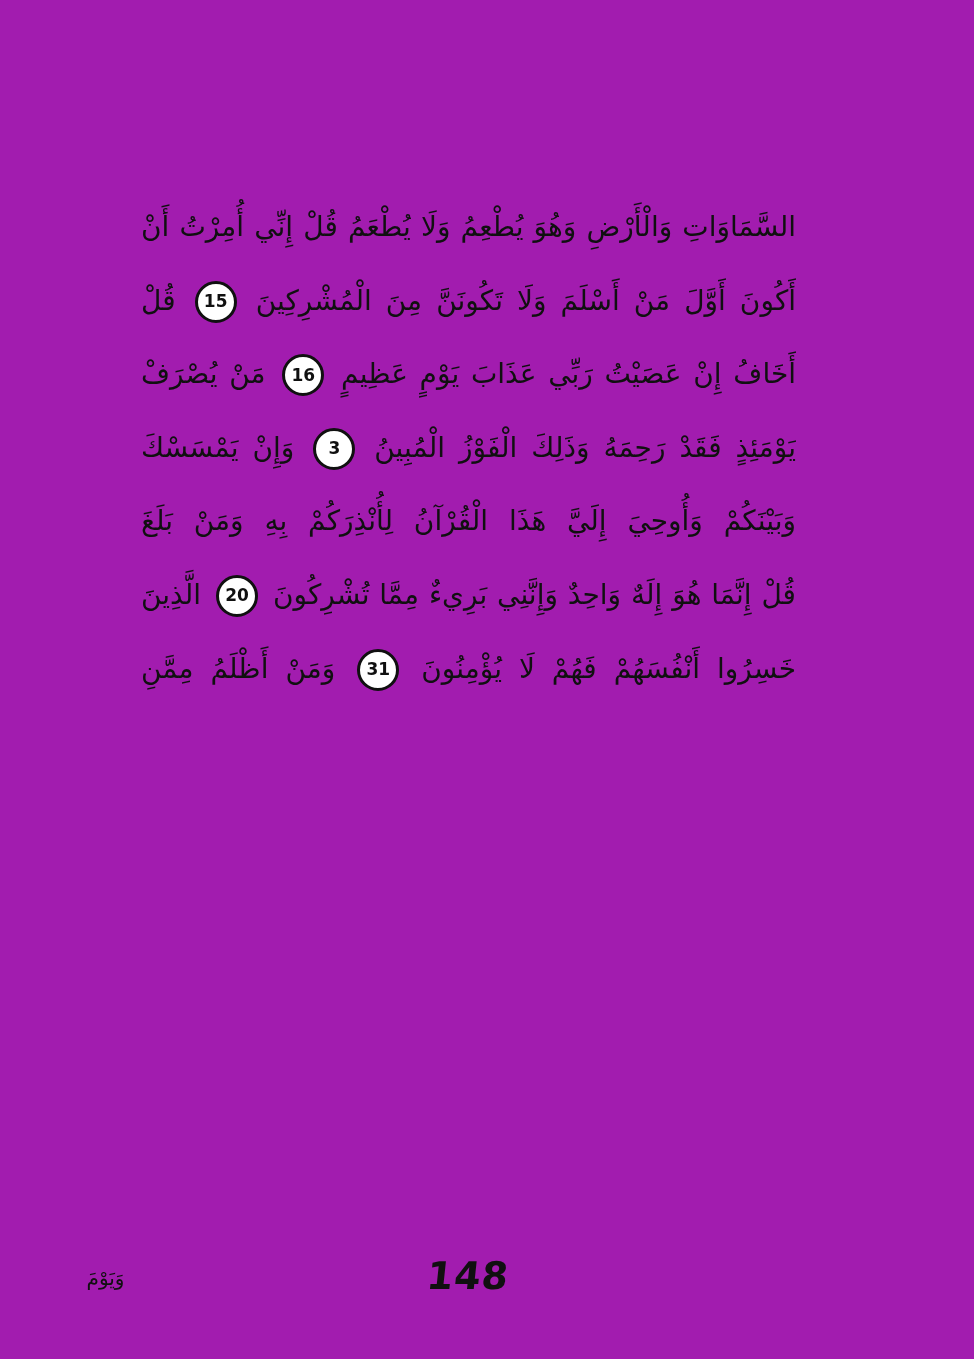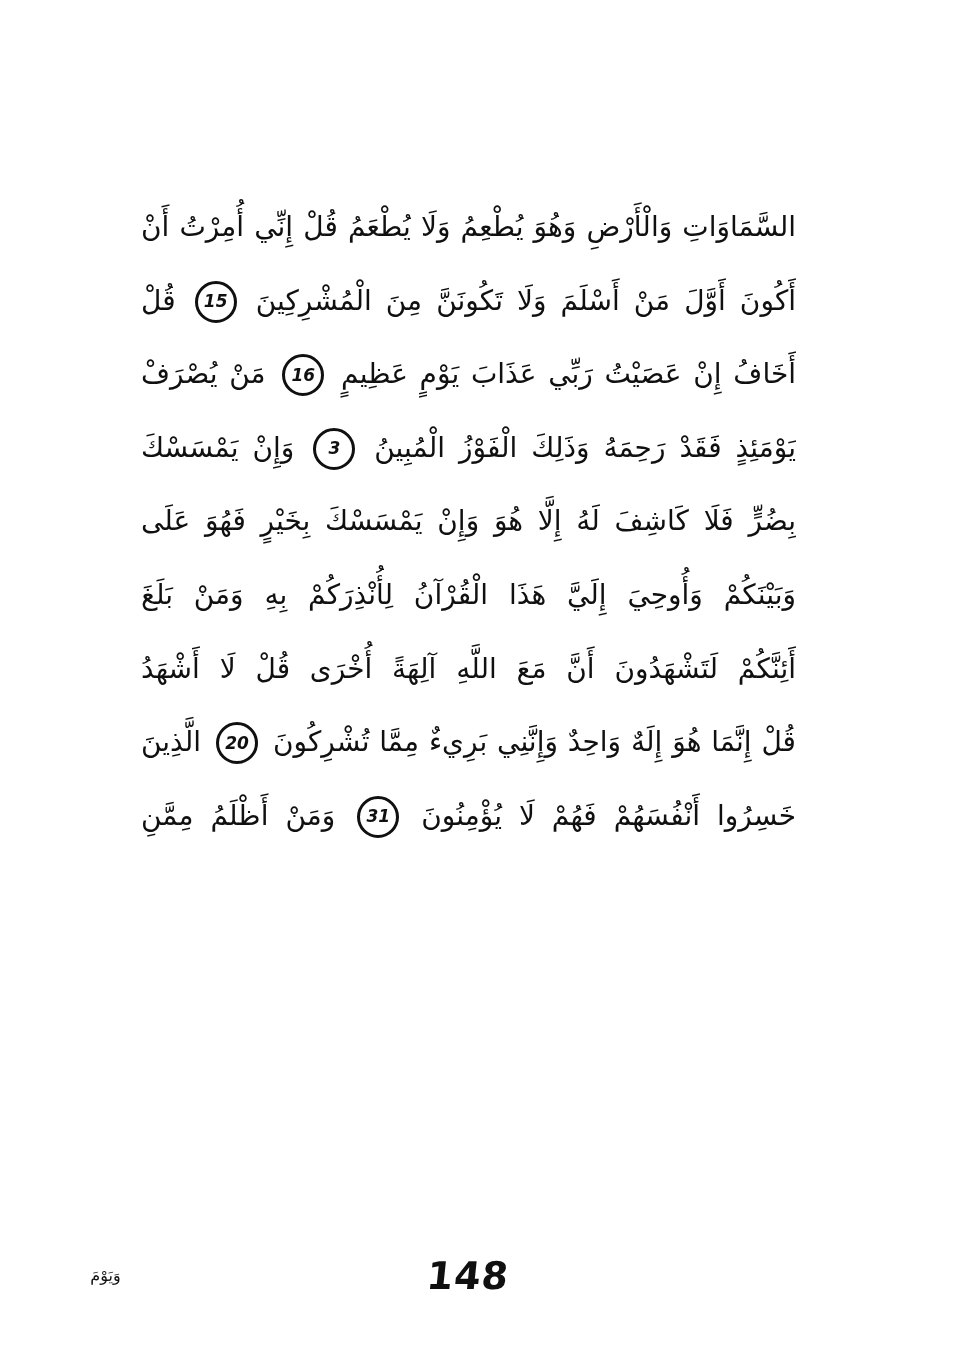--- a/index.html
+++ b/index.html
@@ -4,21 +4,21 @@
 <style>
   html, body {
     margin: 0;
     padding: 0;
     background: #e8e8e8;
   }
   .page {
     position: relative;
     width: 974px;
     height: 1359px;
-    background: #ffffff;
+    background: #a21caf;
     overflow: hidden;
     font-family: "DejaVu Sans", sans-serif;
   }
   .text-block {
     position: absolute;
     top: 190px;
     left: 141px;
     width: 655px;
     direction: rtl;
   }
@@ -45,60 +45,56 @@
     border: 3px solid #101010;
     border-radius: 50%;
     font-size: 17px;
     font-weight: bold;
     color: #101010;
     vertical-align: middle;
     margin: 0 5px;
     direction: ltr;
     line-height: 1;
     background: #ffffff;
-    font-style: italic;
   }
   .page-number {
     position: absolute;
     top: 1254px;
     left: 368px;
     width: 200px;
     text-align: center;
     font-size: 38px;
     font-weight: bold;
     color: #101010;
     transform: skewX(-6deg);
     letter-spacing: 1px;
   }
   .catchword {
     position: absolute;
     top: 1266px;
     left: 58px;
     width: 95px;
     text-align: center;
     direction: rtl;
-    font-size: 16px;
+    font-size: 20px;
     color: #101010;
     font-weight: 500;
-    font-family: Liberation Serif, serif;
   }
 </style>
 </head>
 <body>
 
 <div class="page">
 
   <div class="text-block">
       <div class="line"><span class="ayah-text">السَّمَاوَاتِ وَالْأَرْضِ وَهُوَ يُطْعِمُ وَلَا يُطْعَمُ قُلْ إِنِّي أُمِرْتُ أَنْ</span> </div>
       <div class="line"><span class="ayah-text">أَكُونَ أَوَّلَ مَنْ أَسْلَمَ وَلَا تَكُونَنَّ مِنَ الْمُشْرِكِينَ</span> <span class="verse">15</span> <span class="ayah-text">قُلْ إِنِّــيَ</span> </div>
       <div class="line"><span class="ayah-text">أَخَافُ إِنْ عَصَيْتُ رَبِّي عَذَابَ يَوْمٍ عَظِيمٍ</span> <span class="verse">16</span> <span class="ayah-text">مَنْ يُصْرَفْ عَنْهُ</span> </div>
       <div class="line"><span class="ayah-text">يَوْمَئِذٍ فَقَدْ رَحِمَهُ وَذَلِكَ الْفَوْزُ الْمُبِينُ</span> <span class="verse">3</span> <span class="ayah-text">وَإِنْ يَمْسَسْكَ اللَّهُ</span> </div>
-      <div class="line"><span class="ayah-text">بِضُرٍّ فَلَا كَاشِفَ لَهُ إِلَّا هُوَ وَإِنْ يَمْسَسْكَ بِخَيْرٍ فَهُوَ عَلَى</span> </div>
       <div class="line"><span class="ayah-text">وَبَيْنَكُمْ وَأُوحِيَ إِلَيَّ هَذَا الْقُرْآنُ لِأُنْذِرَكُمْ بِهِ وَمَنْ بَلَغَ</span> </div>
-      <div class="line"><span class="ayah-text">أَئِنَّكُمْ لَتَشْهَدُونَ أَنَّ مَعَ اللَّهِ آلِهَةً أُخْرَى قُلْ لَا أَشْهَدُ</span> </div>
       <div class="line"><span class="ayah-text">قُلْ إِنَّمَا هُوَ إِلَهٌ وَاحِدٌ وَإِنَّنِي بَرِيءٌ مِمَّا تُشْرِكُونَ</span> <span class="verse">20</span> <span class="ayah-text">الَّذِينَ</span> </div>
       <div class="line"><span class="ayah-text">خَسِرُوا أَنْفُسَهُمْ فَهُمْ لَا يُؤْمِنُونَ</span> <span class="verse">31</span> <span class="ayah-text">وَمَنْ أَظْلَمُ مِمَّنِ افْتَرَى</span> </div>
     </div>
 
   <div class="catchword">وَيَوْمَ</div>
 
   <div class="page-number">148</div>
 
 </div>
 

